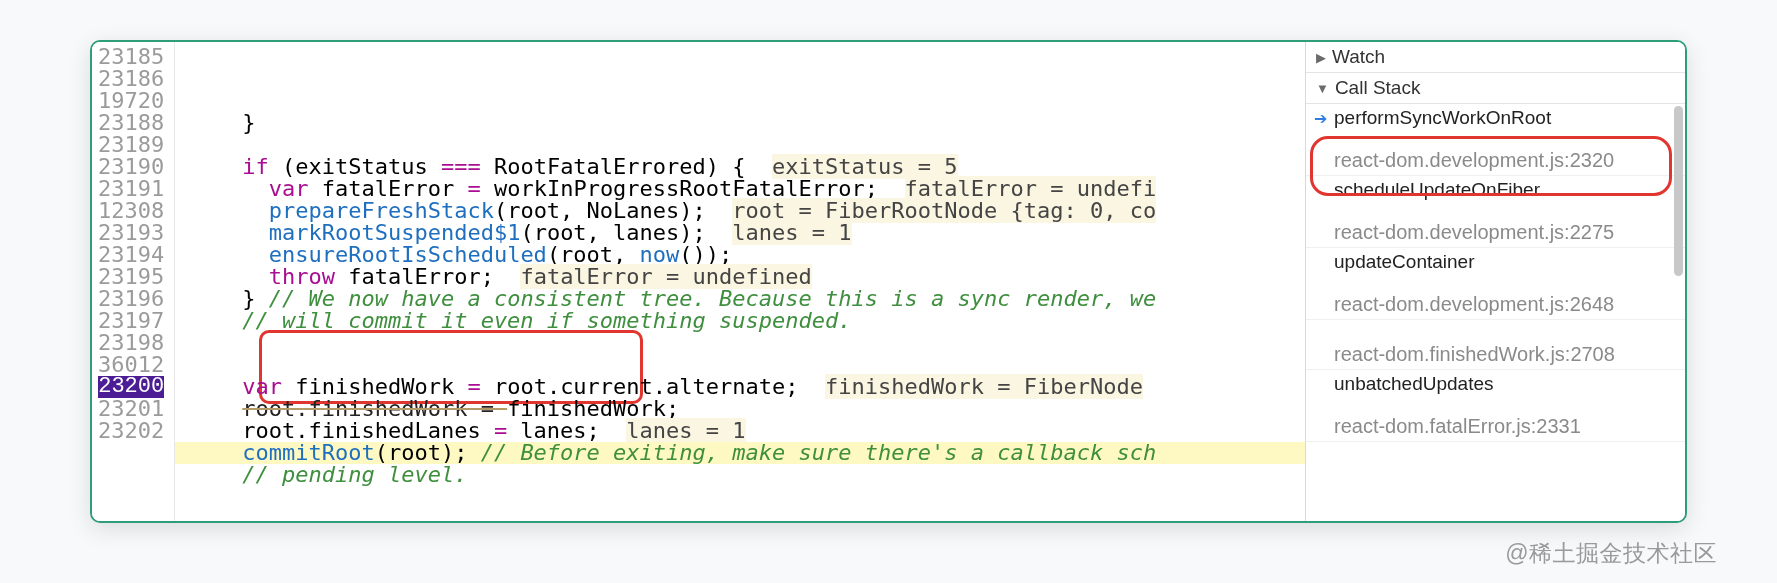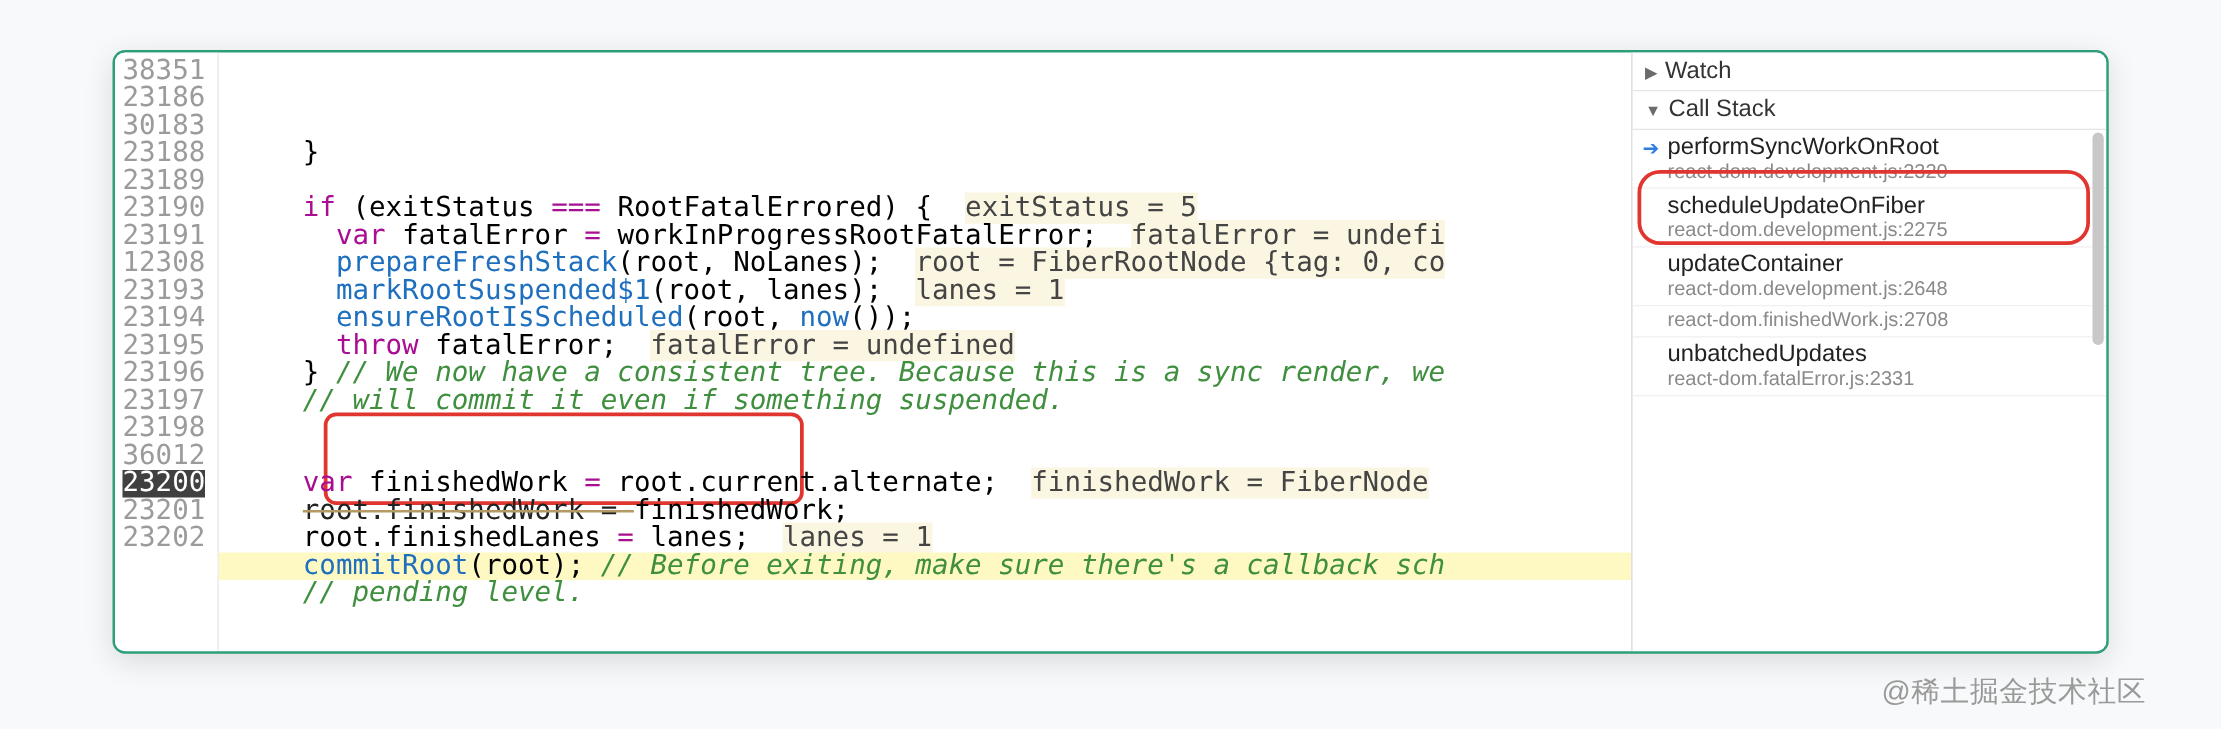--- a/index.html
+++ b/index.html
@@ -33,21 +33,21 @@
   }
   .gutter {
     background: #fff;
     color: #9b9b9b;
     text-align: right;
     padding: 4px 10px 4px 6px;
     user-select: none;
     border-right: 1px solid #e8e8e8;
   }
   .gutter .ln { height: 22px; white-space: pre; }
-  .gutter .ln.active { background: #404040; color: #fff; }
+  .gutter .ln.active { background: #4c1d95; color: #fff; font-family: Liberation Mono, monospace; }
   .code {
     flex: 1;
     padding: 4px 0 4px 0;
     position: relative;
     white-space: pre;
     color: #222;
   }
   .code .line { height: 22px; padding-left: 14px; position: relative; }
   .code .line.active { background: #fef9c3; }
   .hint { background: #fbf6e2; color: #444; }
@@ -90,21 +90,21 @@
     flex: 1;
     overflow: hidden;
     position: relative;
   }
   .frame {
     padding: 3px 12px 3px 28px;
     border-bottom: 1px solid #f0f0f0;
     cursor: pointer;
   }
   .frame .fname { color: #222; }
-  .frame .floc { color: #8a8a8a; font-size: 16px; }
+  .frame .floc { color: #8a8a8a; font-size: 20px; margin-top: 20px; }
   .frame.active { background: #fff; }
   .frame .arrow {
     position: absolute;
     left: 8px;
     color: #2f7de1;
     font-size: 16px;
     margin-top: 2px;
   }
   .side .scrollbar {
     position: absolute;
@@ -128,23 +128,23 @@
   
   .strike { text-decoration: line-through; text-decoration-color: #b49a65; }
 </style>
 </head>
 <body>
 
 <div class="card">
 
   <div class="editor">
     <div class="gutter" id="gutter">
-        <div class="ln">38351</div>
+        <div class="ln">23185</div>
         <div class="ln">23186</div>
-        <div class="ln">30183</div>
+        <div class="ln">19720</div>
         <div class="ln">23188</div>
         <div class="ln">23189</div>
         <div class="ln">23190</div>
         <div class="ln">23191</div>
         <div class="ln">12308</div>
         <div class="ln">23193</div>
         <div class="ln">23194</div>
         <div class="ln">23195</div>
         <div class="ln">23196</div>
         <div class="ln">23197</div>

